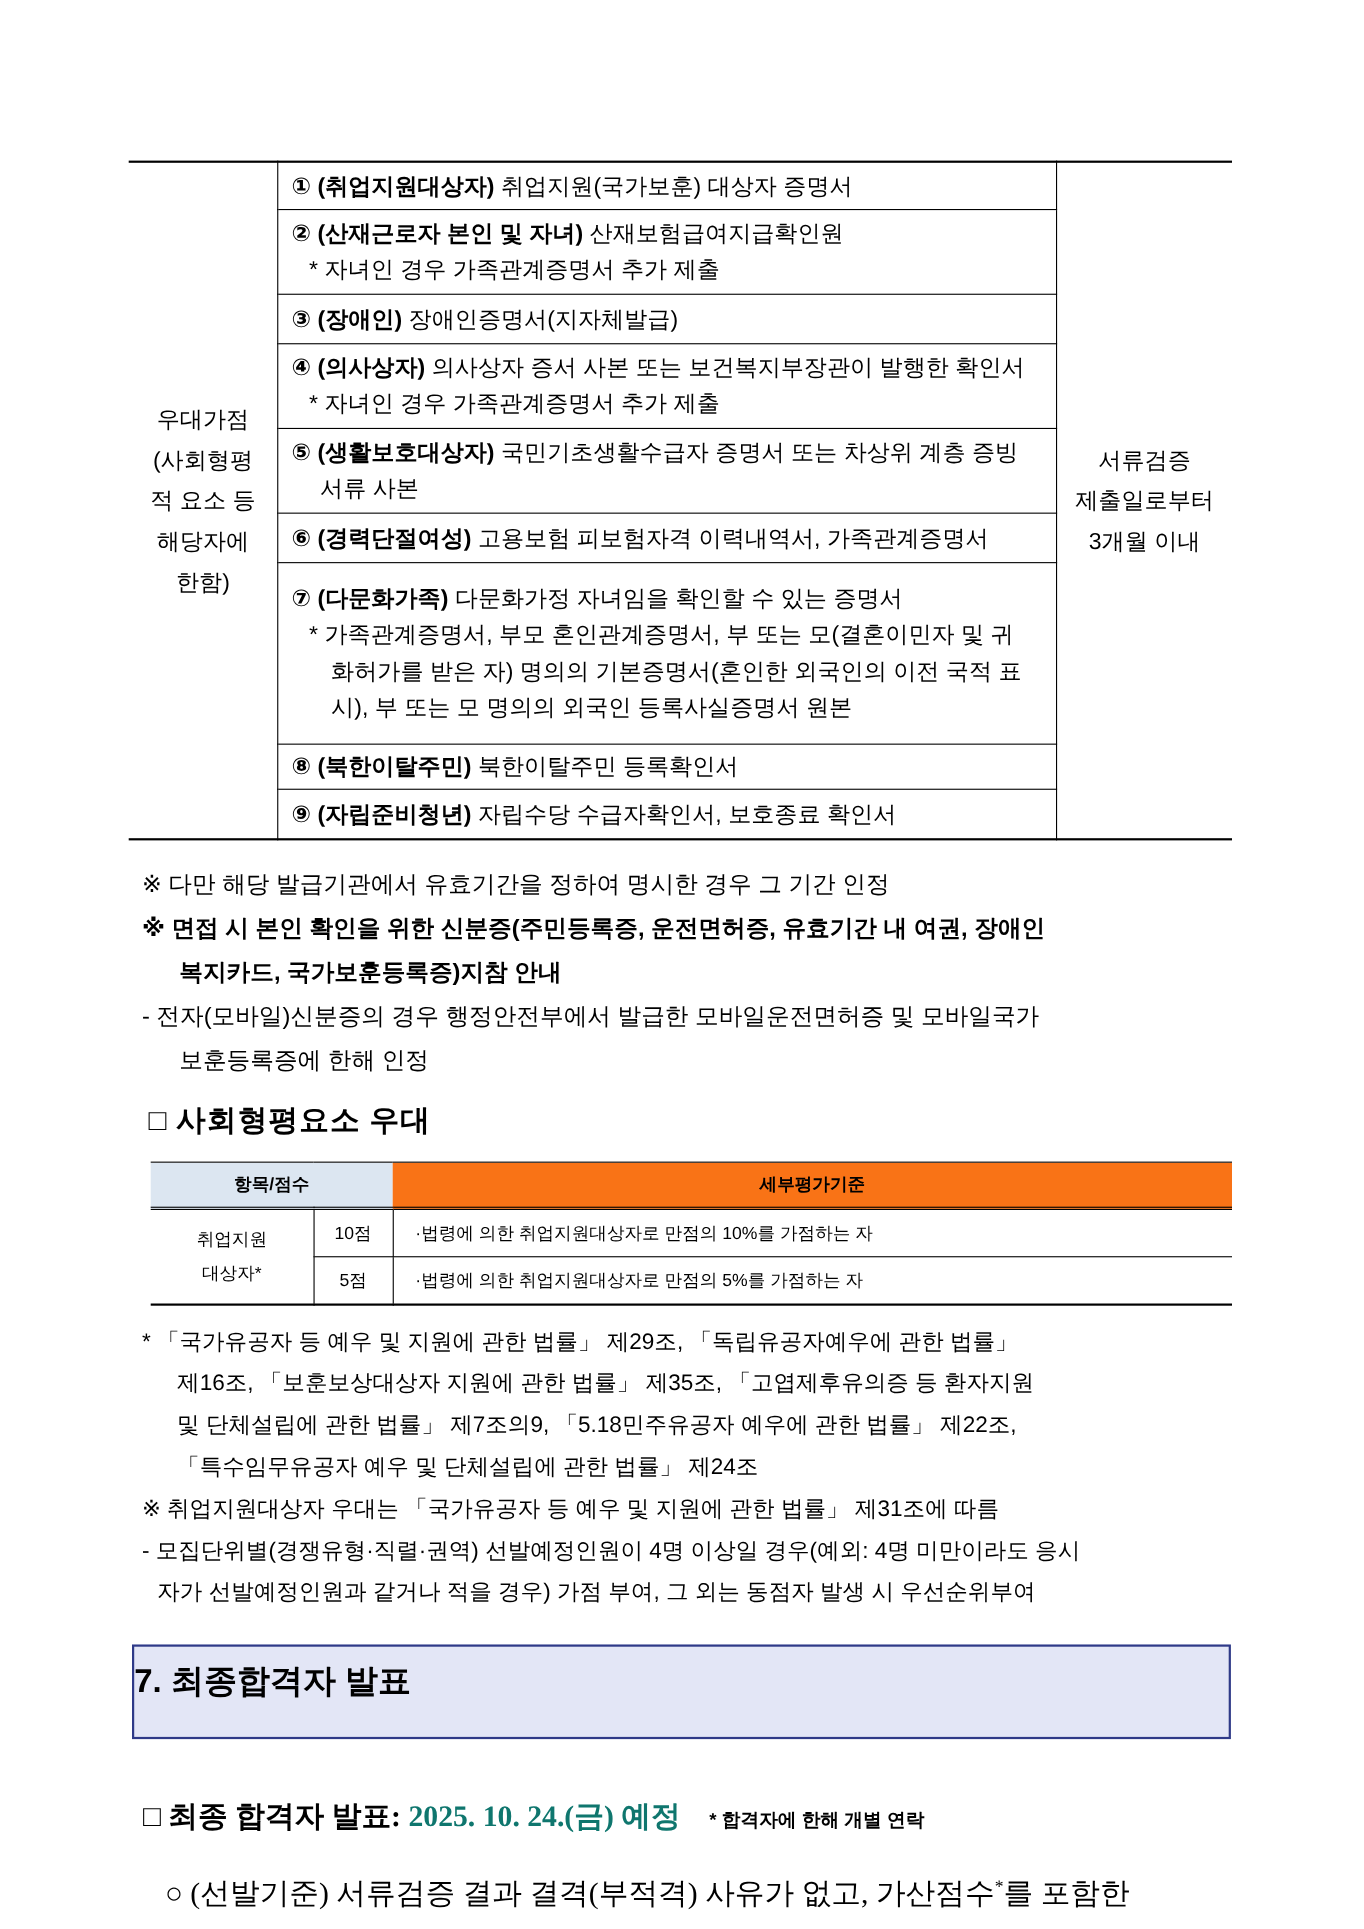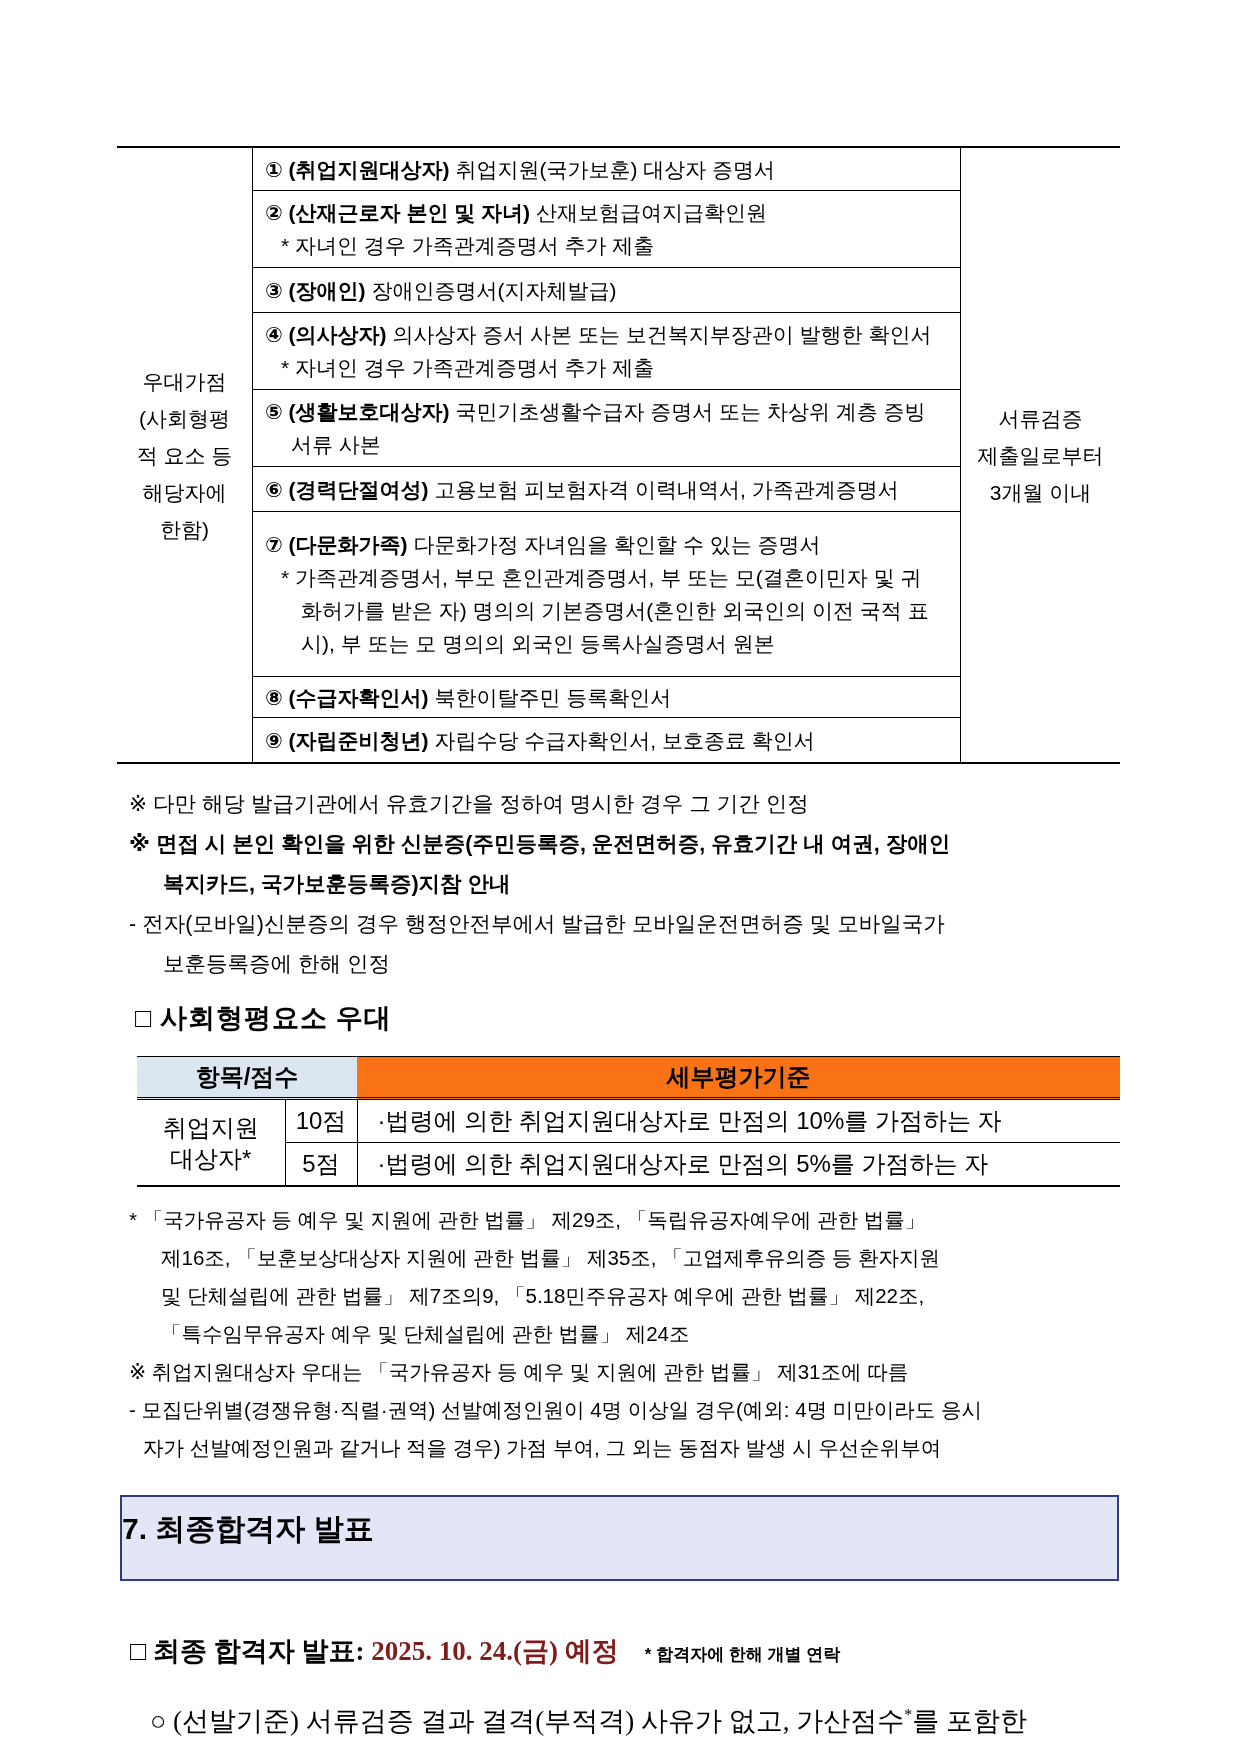--- a/index.html
+++ b/index.html
@@ -32,21 +32,21 @@
   
   .h-serif {
     margin-top:16px; padding-left:18px;
     font-family:"Liberation Serif","DejaVu Serif",serif;
     font-size:27px; font-weight:bold; letter-spacing:1px;
   }
 
   
   table.t2 {
     margin-top:20px; margin-left:20px; width:983px;
-    border-collapse:collapse; table-layout:fixed; font-size:24px;
+    border-collapse:collapse; table-layout:fixed; font-size:16px;
     border-bottom:2.5px solid #000;
   }
   .t2 th {
     border-top:1.5px solid #000; border-bottom:3.5px double #000;
     font-weight:bold; height:38px; text-align:center;
   }
   .t2 td { border:1.4px solid #000; height:40px; }
   .t2 .rowhead { text-align:center; border-left:none; white-space:pre-line; line-height:31px; }
   .t2 .score { text-align:center; }
   .t2 .crit { padding-left:20px; border-right:none;margin-left:31px; }
@@ -134,21 +134,21 @@
           <tr>
             <td class="c-mid" style="height: 158px;">
               <div class="line1"><span class="blabel">⑦ (다문화가족)</span> 다문화가정 자녀임을 확인할 수 있는 증명서</div>
               <div class="sub">* 가족관계증명서, 부모 혼인관계증명서, 부 또는 모(결혼이민자 및 귀
 화허가를 받은 자) 명의의 기본증명서(혼인한 외국인의 이전 국적 표
 시), 부 또는 모 명의의 외국인 등록사실증명서 원본</div>
             </td>
           </tr>
           <tr>
             <td class="c-mid" style="height: 34px;">
-              <div class="line1"><span class="blabel">⑧ (수급자확인서)</span> 북한이탈주민 등록확인서</div>
+              <div class="line1"><span class="blabel">⑧ (북한이탈주민)</span> 북한이탈주민 등록확인서</div>
             </td>
           </tr>
           <tr>
             <td class="c-mid" style="height: 38px;">
               <div class="line1"><span class="blabel">⑨ (자립준비청년)</span> 자립수당 수급자확인서, 보호종료 확인서</div>
             </td>
           </tr>
         </tbody>
     </table>
 
@@ -196,21 +196,21 @@
         <div class="footnote" style="padding-left: 32px; text-indent: -32px;">※ 취업지원대상자 우대는 「국가유공자 등 예우 및 지원에 관한 법률」 제31조에 따름</div>
         <div class="footnote" style="padding-left: 14px; text-indent: -14px;">- 모집단위별(경쟁유형·직렬·권역) 선발예정인원이 4명 이상일 경우(예외: 4명 미만이라도 응시
 자가 선발예정인원과 같거나 적을 경우) 가점 부여, 그 외는 동점자 발생 시 우선순위부여</div>
       </div>
 
     <div class="section-box" id="section-box" style="background: rgb(227, 230, 246); border-color: rgb(47, 58, 136);">
       <span>7. 최종합격자 발표</span>
     </div>
 
     <div class="final1">
-      <span>□ 최종 합격자 발표: </span><span class="date" id="ann-date" style="color: #7f1d1d;">2025. 10. 24.(금) 예정</span><span class="suffix">* 합격자에 한해 개별 연락</span>
+      <span>□ 최종 합격자 발표: </span><span class="date" id="ann-date" style="color: #0f766e;">2025. 10. 24.(금) 예정</span><span class="suffix">* 합격자에 한해 개별 연락</span>
     </div>
 
     <div class="final2">
       <span>○ (선발기준) 서류검증 결과 결격(부적격) 사유가 없고, 가산점수</span><sup>*</sup><span>를 포함한</span>
     </div>
 
   </div>
 </div>
 
 </body></html>

